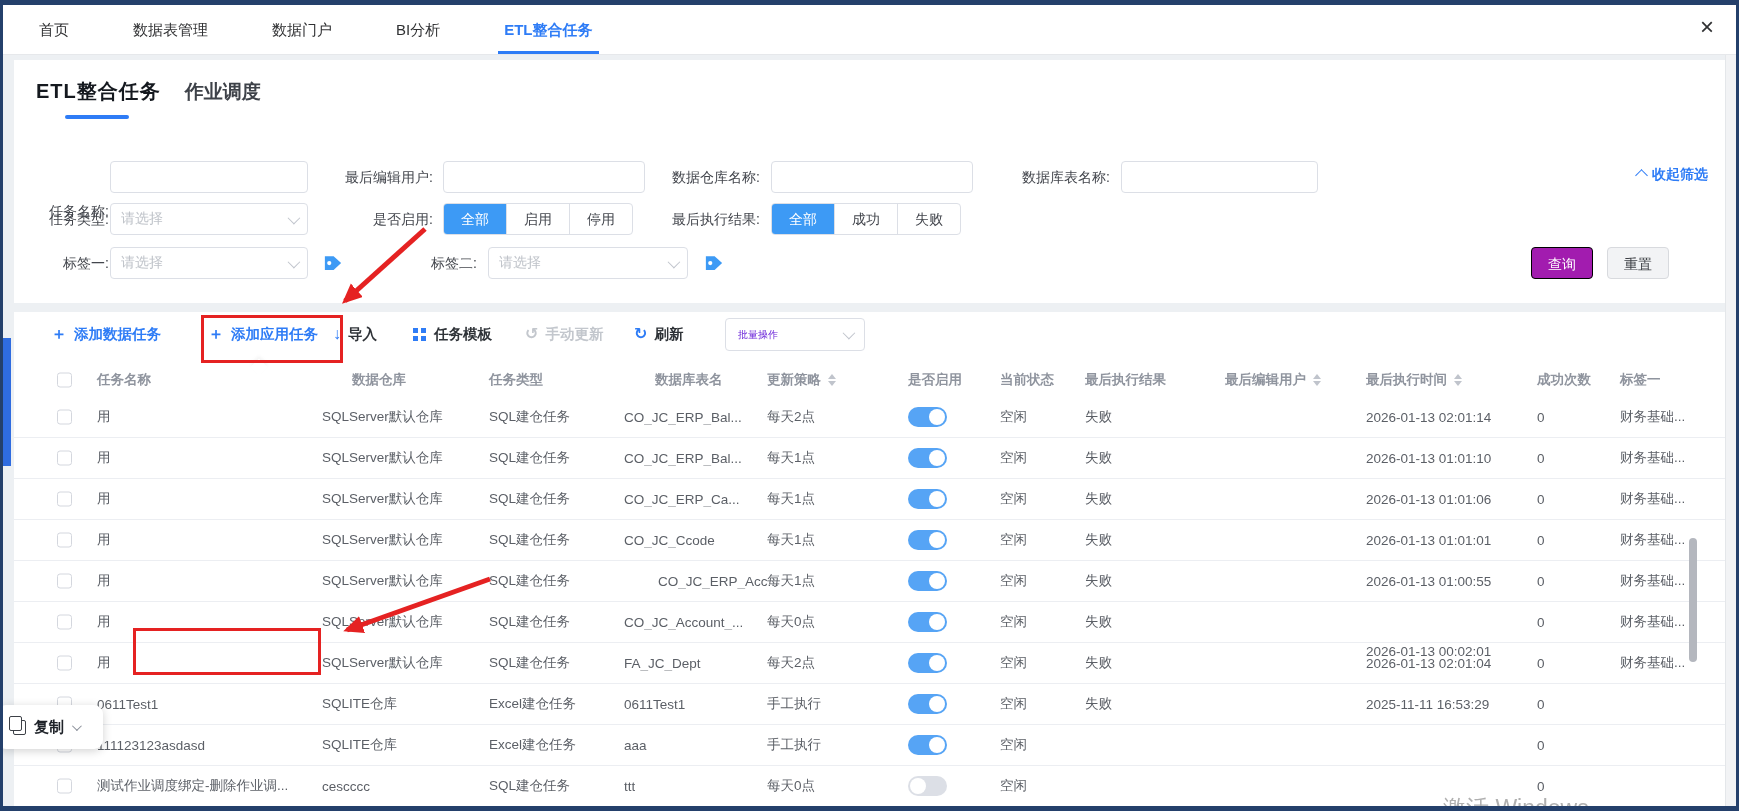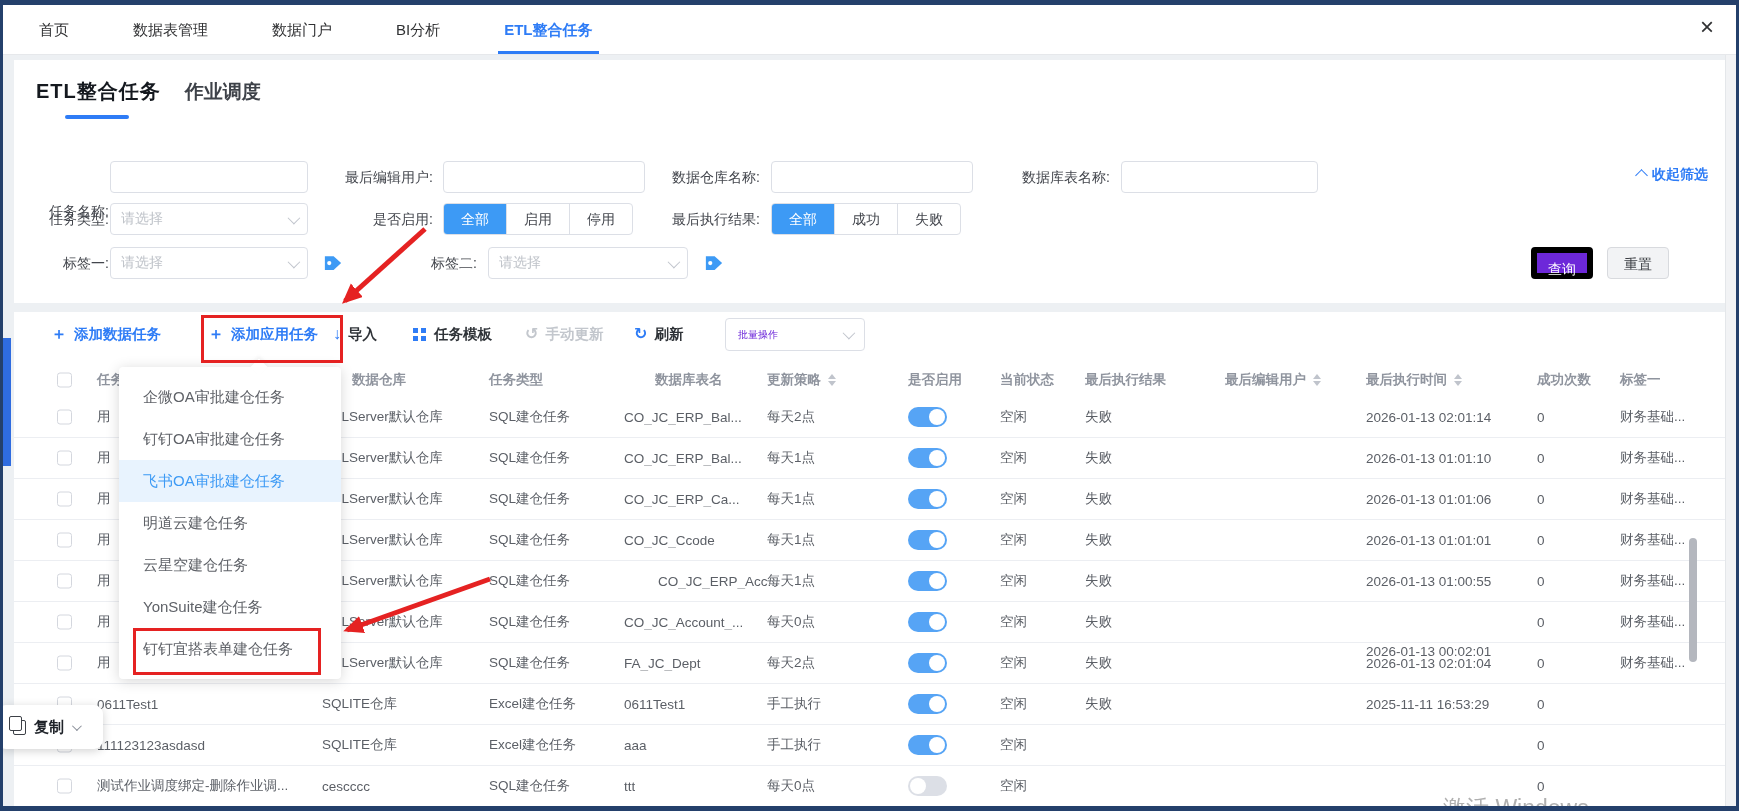--- a/index.html
+++ b/index.html
@@ -35,21 +35,21 @@
   .chev.down{transform:rotate(45deg) translateY(-2px);}
   .chev.up{transform:rotate(225deg);border-color:#2e7cf6;}
   .chev.small{width:6px;height:6px;border-color:#8a8f99;}
   .seg{position:absolute;height:32px;display:flex;border:1px solid #dcdfe6;border-radius:4px;overflow:hidden;box-sizing:border-box;background:#fff;}
   .seg .opt{padding:0 17px;line-height:30px;font-size:14px;color:#43464d;border-left:1px solid #dcdfe6;cursor:pointer;white-space:nowrap;}
   .seg .opt:first-child{border-left:none;}
   .seg .opt.sel{background:#3d9af5;color:#fff;}
   .collapse-link{position:absolute;right:18px;top:106px;color:#2e7cf6;font-size:14px;font-weight:bold;
     display:flex;align-items:center;gap:6px;cursor:pointer;}
   .btn{position:absolute;height:32px;border-radius:4px;font-size:14px;text-align:center;line-height:32px;cursor:pointer;box-sizing:border-box;}
-  .btn.primary{background:#6d28d9;color:#fff;border:6px solid #000000;}
+  .btn.primary{background:#a21caf;color:#fff;border:1px solid #000000;}
   .btn.plain{background:#f2f3f5;color:#3c3f44;border:1px solid #d8dade;}
   .tag-ico{position:absolute;width:20px;height:20px;cursor:pointer;}
   
   .toolbar-item{position:absolute;top:318px;height:22px;display:flex;align-items:center;gap:7px;font-size:14.5px;cursor:pointer;white-space:nowrap;}
   .toolbar-item .glyph{font-size:16px;line-height:16px;}
   .toolbar-item.primary{color:#2e7cf6;font-weight:bold;}
   .toolbar-item.primary .glyph{color:#2e7cf6;}
   .toolbar-item.default{color:#2f3338;font-weight:bold;}
   .toolbar-item.default .glyph{color:#2e7cf6;}
   .toolbar-item.disabled{color:#c3c7cd;font-weight:bold;cursor:not-allowed;}
@@ -421,29 +421,20 @@
         <div class="tcell" style="left: 1211px; max-width: 130px;"></div>
         <div class="tcell" style="left: 1352px; max-width: 175px;"></div>
         <div class="tcell" style="left: 1523px; max-width: 65px;"></div>
         <div class="tcell" style="left: 1606px; max-width: 100px;"></div>
       </div>
     </div>
 
   <div class="watermark">激活 Windows</div>
 
   <div class="menu-caret"></div>
-  <div class="app-menu" id="menu-host">
-      <div class="menu-item">企微OA审批建仓任务</div>
-      <div class="menu-item">钉钉OA审批建仓任务</div>
-      <div class="menu-item active">飞书OA审批建仓任务</div>
-      <div class="menu-item">明道云建仓任务</div>
-      <div class="menu-item">云星空建仓任务</div>
-      <div class="menu-item">YonSuite建仓任务</div>
-      <div class="menu-item">钉钉宜搭表单建仓任务</div>
-    </div>
 
   <div class="anno-box" style="left:198px;top:310px;width:136px;height:42px;"></div>
   <div class="anno-box" style="left:130px;top:623px;width:182px;height:41px;"></div>
 
   <svg class="arrows">
     <defs>
       <marker id="ah" markerUnits="userSpaceOnUse" markerWidth="26" markerHeight="22" refX="16" refY="9" orient="auto">
         <path d="M0,0 L20,9 L0,18 Z" fill="#e52222"></path>
       </marker>
     </defs>

